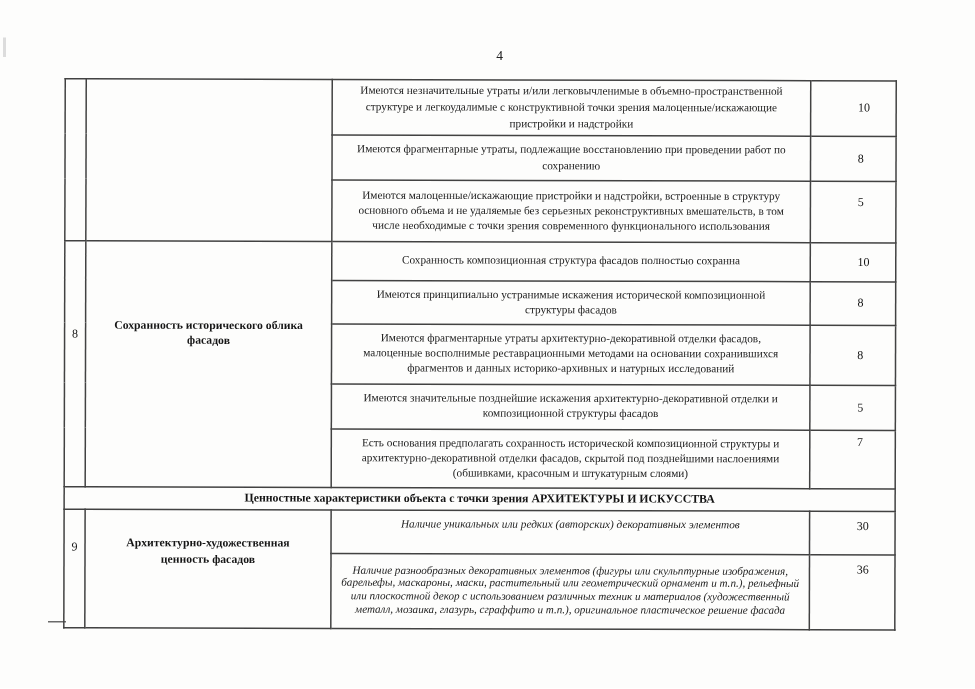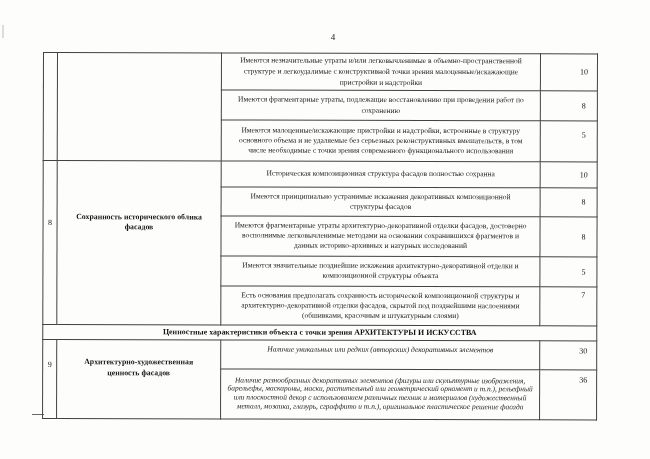--- a/index.html
+++ b/index.html
@@ -79,21 +79,20 @@
     line-height: 10px;
     text-align: center;
     padding: 1px 12px;
     color: #1d1d1d;
   }
   .desc.sp   { line-height: 11.2px; }
   .desc.tight{ line-height: 8.7px; font-size: 7.4px; padding: 1px 4px; font-style: italic; }
   .desc.top  { vertical-align: top; padding-top: 4px; font-style: italic; }
   .score {
     font-size: 8px;
-    text-align: center;
     color: #141414;
     padding-left: 31px;
   }
   .score.top { vertical-align: top; padding-top: 4px; }
   .secthead {
     font-weight: bold;
     font-size: 7.9px;
     text-align: center;
     color: #141414;
     padding: 0 4px;
@@ -139,33 +138,33 @@
       <td class="score">8</td>
     </tr>
     <tr class="rh41">
       <td class="desc">Имеются малоценные/искажающие пристройки и надстройки, встроенные в структуру основного объема и не удаляемые без серьезных реконструктивных вмешательств, в том числе необходимые с точки зрения современного функционального использования</td>
       <td class="score top" style="padding-top:9px">5</td>
     </tr>
 
     <tr class="rh26">
       <td class="num" rowspan="5" style="padding-bottom:40px">8</td>
       <td class="cat" rowspan="5" style="padding-bottom:40px">Сохранность исторического облика фасадов</td>
-      <td class="desc">Историческая композиционная структура фасадов полностью сохранна</td>
+      <td class="desc">Сохранность композиционная структура фасадов полностью сохранна</td>
       <td class="score">10</td>
     </tr>
     <tr class="rh29">
-      <td class="desc">Имеются принципиально устранимые искажения декоративных композиционной структуры фасадов</td>
+      <td class="desc">Имеются принципиально устранимые искажения исторической композиционной структуры фасадов</td>
       <td class="score">8</td>
     </tr>
     <tr class="rh40">
-      <td class="desc">Имеются фрагментарные утраты архитектурно-декоративной отделки фасадов, достоверно восполнимые легковычленимые методами на основании сохранившихся фрагментов и данных историко-архивных и натурных исследований</td>
+      <td class="desc">Имеются фрагментарные утраты архитектурно-декоративной отделки фасадов, малоценные восполнимые реставрационными методами на основании сохранившихся фрагментов и данных историко-архивных и натурных исследований</td>
       <td class="score">8</td>
     </tr>
     <tr class="rh30">
-      <td class="desc">Имеются значительные позднейшие искажения архитектурно-декоративной отделки и композиционной структуры объекта</td>
+      <td class="desc">Имеются значительные позднейшие искажения архитектурно-декоративной отделки и композиционной структуры фасадов</td>
       <td class="score">5</td>
     </tr>
     <tr class="rh39">
       <td class="desc">Есть основания предполагать сохранность исторической композиционной структуры и архитектурно-декоративной отделки фасадов, скрытой под позднейшими наслоениями (обшивками, красочным и штукатурным слоями)</td>
       <td class="score top" style="padding-top:3px">7</td>
     </tr>
 
     <tr class="rh15">
       <td class="secthead" colspan="4">Ценностные характеристики объекта с точки зрения АРХИТЕКТУРЫ И ИСКУССТВА</td>
     </tr>

